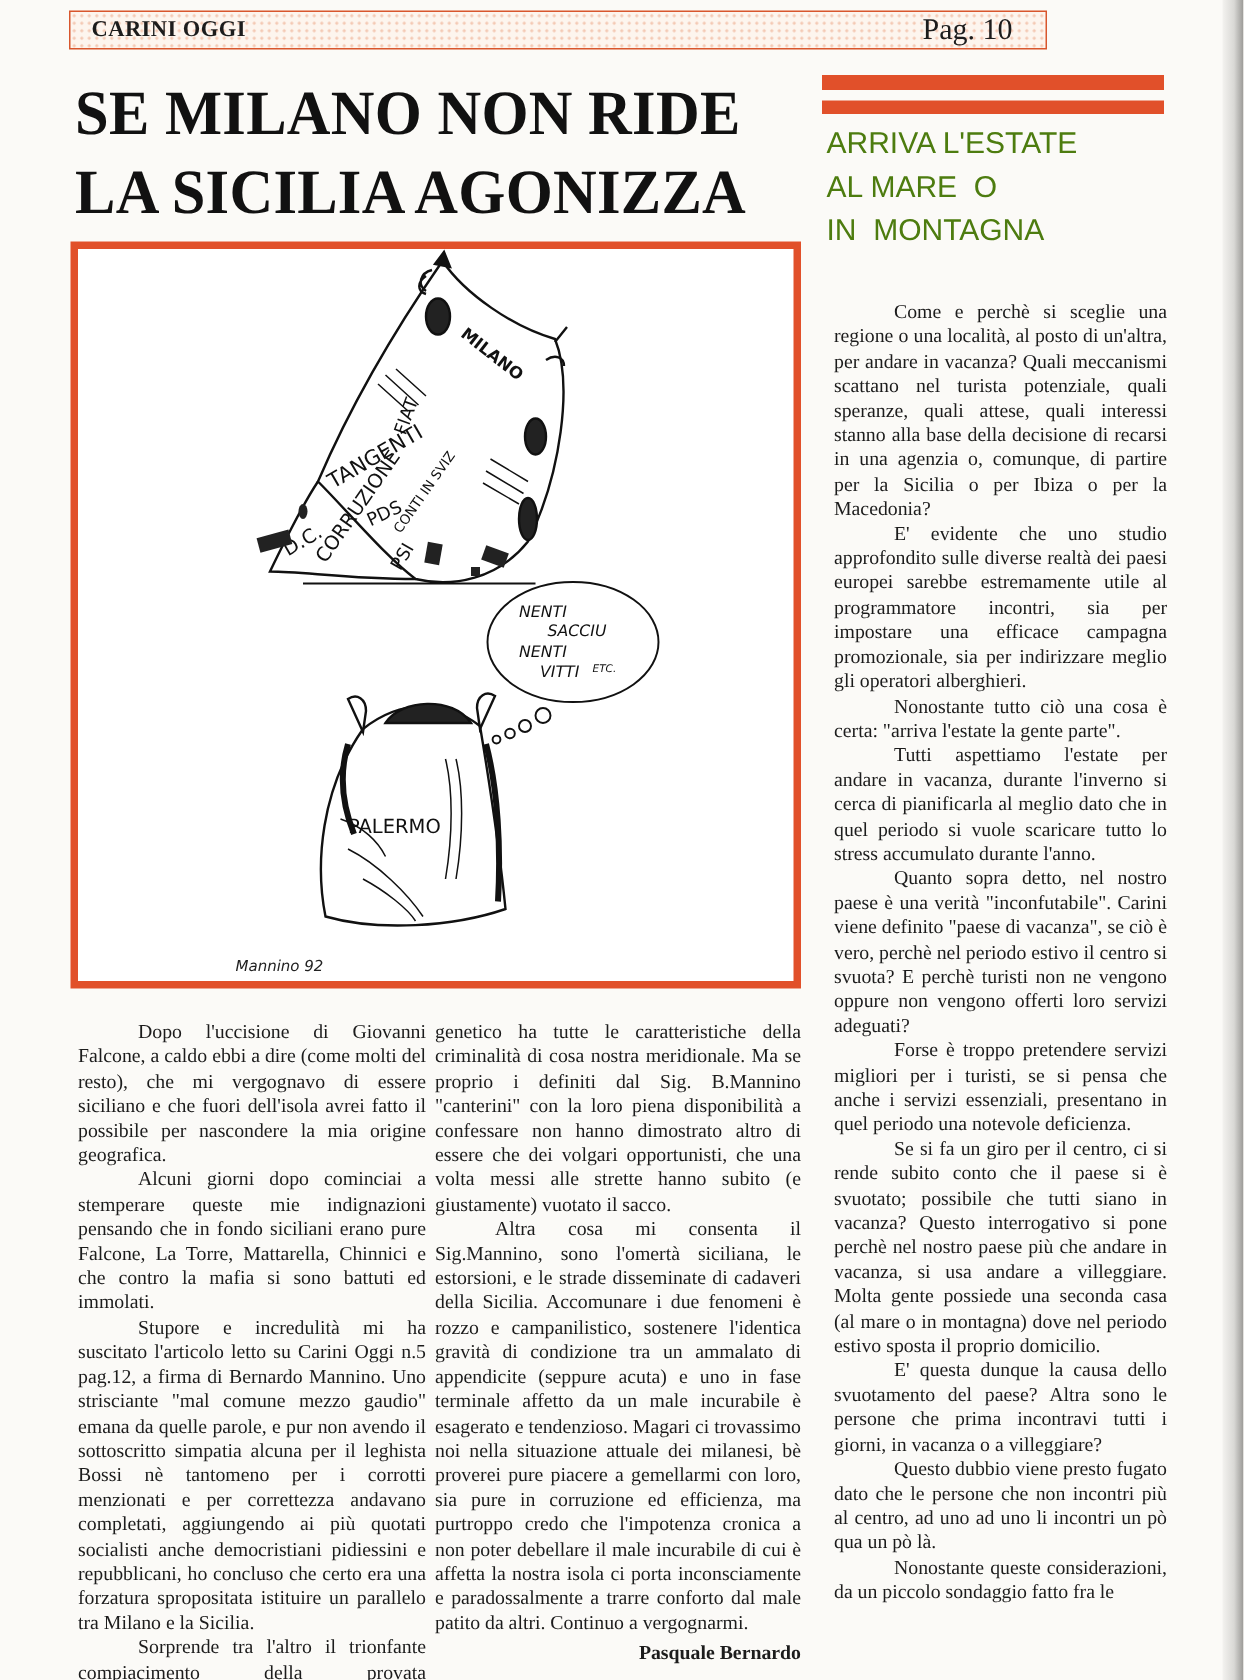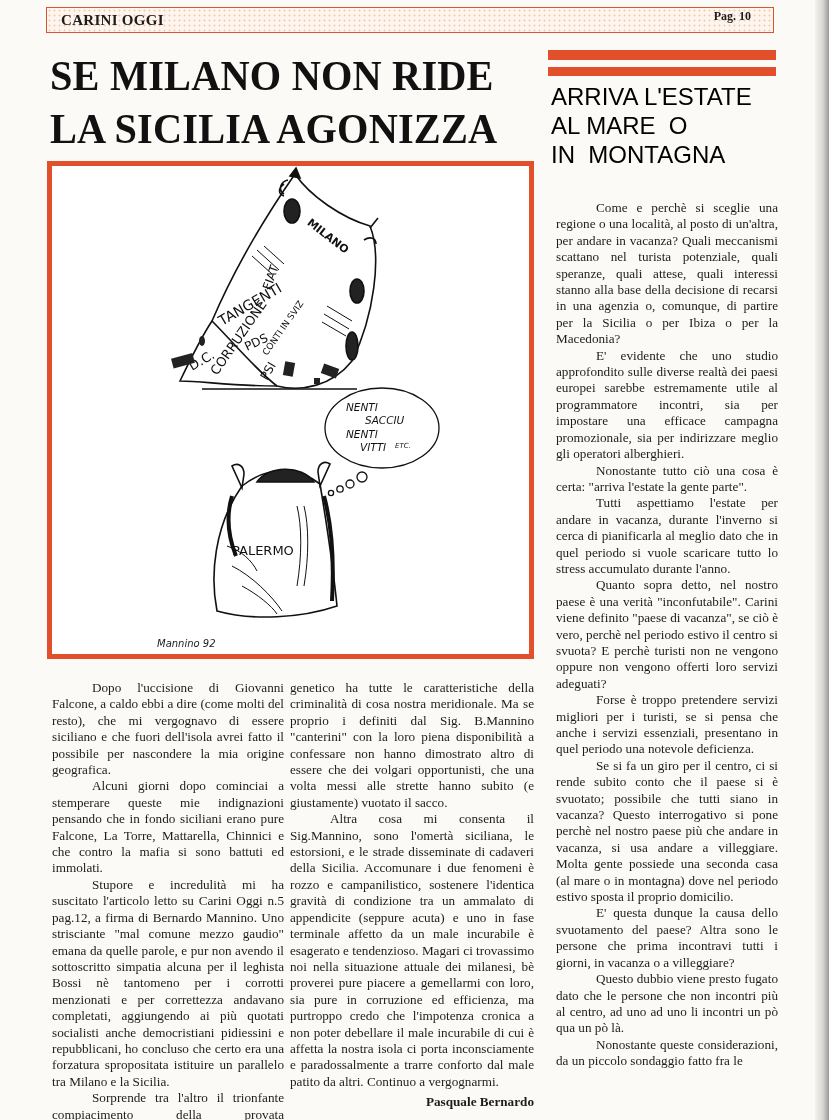--- a/index.html
+++ b/index.html
@@ -3,43 +3,43 @@
 <meta charset="utf-8">
 <style>
   html, body { margin:0; padding:0; }
   body {
     width:829px; height:1120px; background:#fbfaf7; position:relative; overflow:hidden;
     font-family:"Liberation Serif", "DejaVu Serif", serif; color:#1c1c1c;
   }
   .edge-shadow { position:absolute; top:0; right:0; width:14px; height:1120px;
     background:linear-gradient(to right, #f3f2ef 0%, #d9d8d5 55%, #9a9996 100%); }
   .header-bar {
-    position:absolute; left:46px; top:7px; width:728px; height:26px; box-sizing:border-box;
+    position:absolute; left:46px; top:7px; width:652px; height:26px; box-sizing:border-box;
     border:1.5px solid #d8562d;
     background-color:#fdf5ee;
     background-image:radial-gradient(#f4c9b4 0.9px, transparent 1.1px);
     background-size:5px 5px;
   }
   .header-left { position:absolute; left:14px; top:4px; font-size:15px; font-weight:bold; letter-spacing:0.3px; }
-  .header-right { position:absolute; right:22px; top:1px; font-size:12px; font-weight:bold; }
+  .header-right { position:absolute; right:22px; top:1px; font-size:20px; font-weight:normal; }
 
   .main-title {
     position:absolute; left:50px; top:50px; width:500px;
     font-family:"Liberation Serif", serif; font-weight:bold; font-size:42px; line-height:53px;
     letter-spacing:0.2px; color:#111;
     transform:scaleX(0.96); transform-origin:left top;
   }
   .main-title div { white-space:nowrap; }
 
   .stripe { position:absolute; left:548px; width:228px; background:#e1502a; }
   .stripe.s1 { top:50px; height:10px; }
   .stripe.s2 { top:67px; height:9px; }
   .side-title {
     position:absolute; left:551px; top:82px; width:240px;
-    font-family:"Liberation Sans", sans-serif; font-size:24px; line-height:29px; color:#000000;
+    font-family:"Liberation Sans", sans-serif; font-size:20px; line-height:29px; color:#4d7c0f;
   }
   .side-title div { white-space:pre; }
 
   .cartoon-frame {
     position:absolute; left:47px; top:161px; width:487px; height:498px; box-sizing:border-box;
     border:5px solid #e1502a; background:#fff;
   }
   .cartoon-frame svg { position:absolute; left:0; top:0; }
 
   .col { position:absolute; font-size:13.2px; line-height:16.4px; text-align:justify; }

